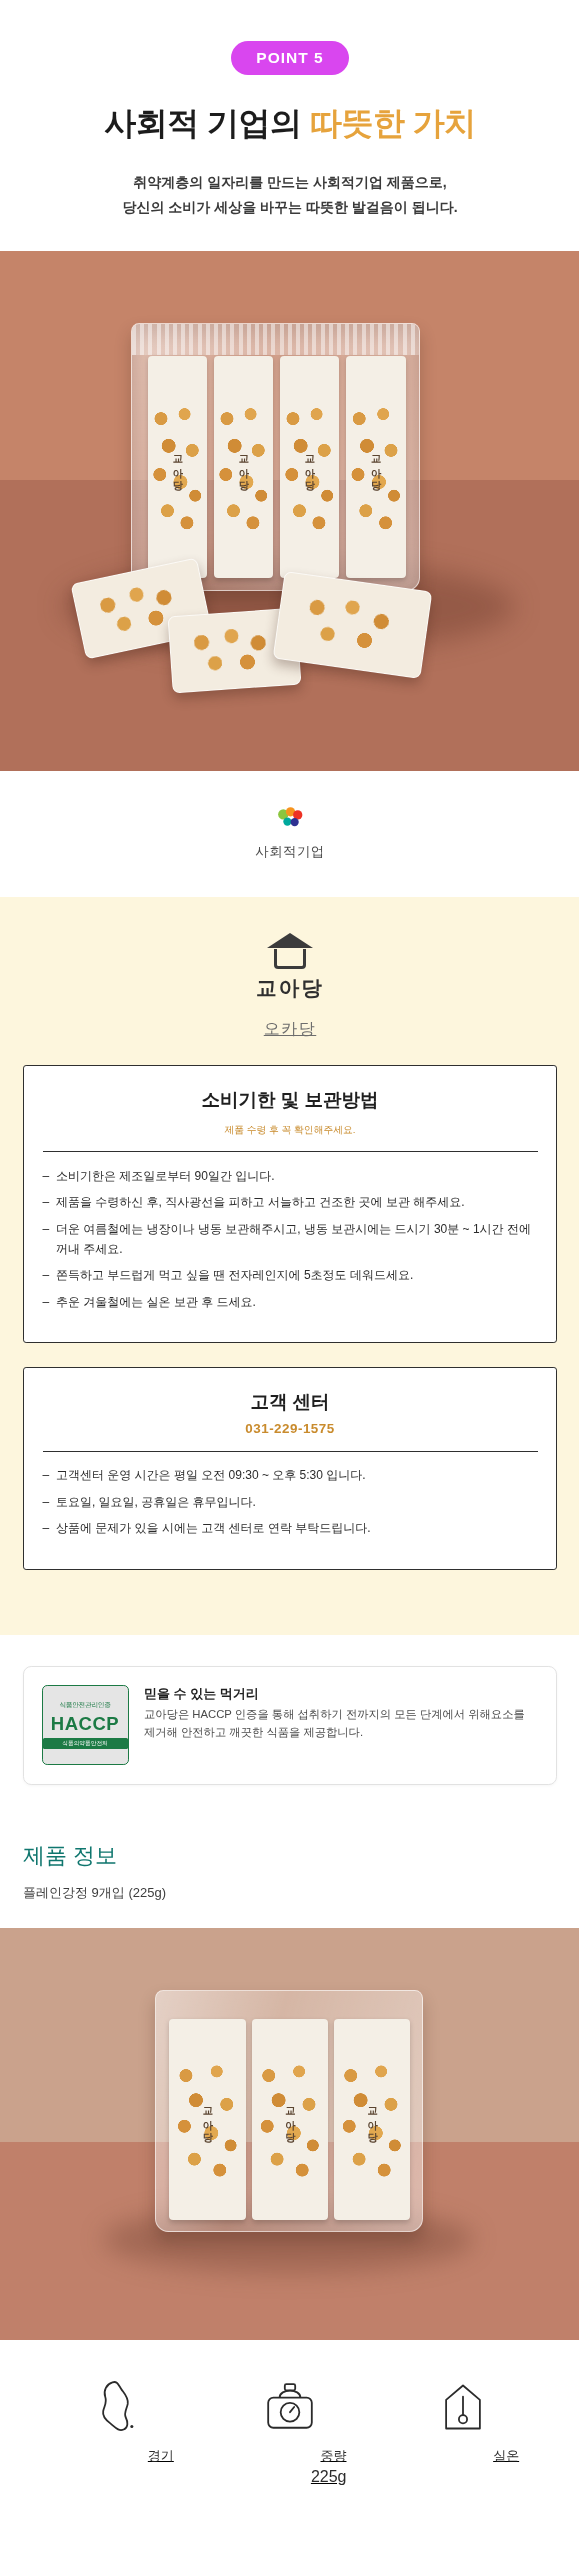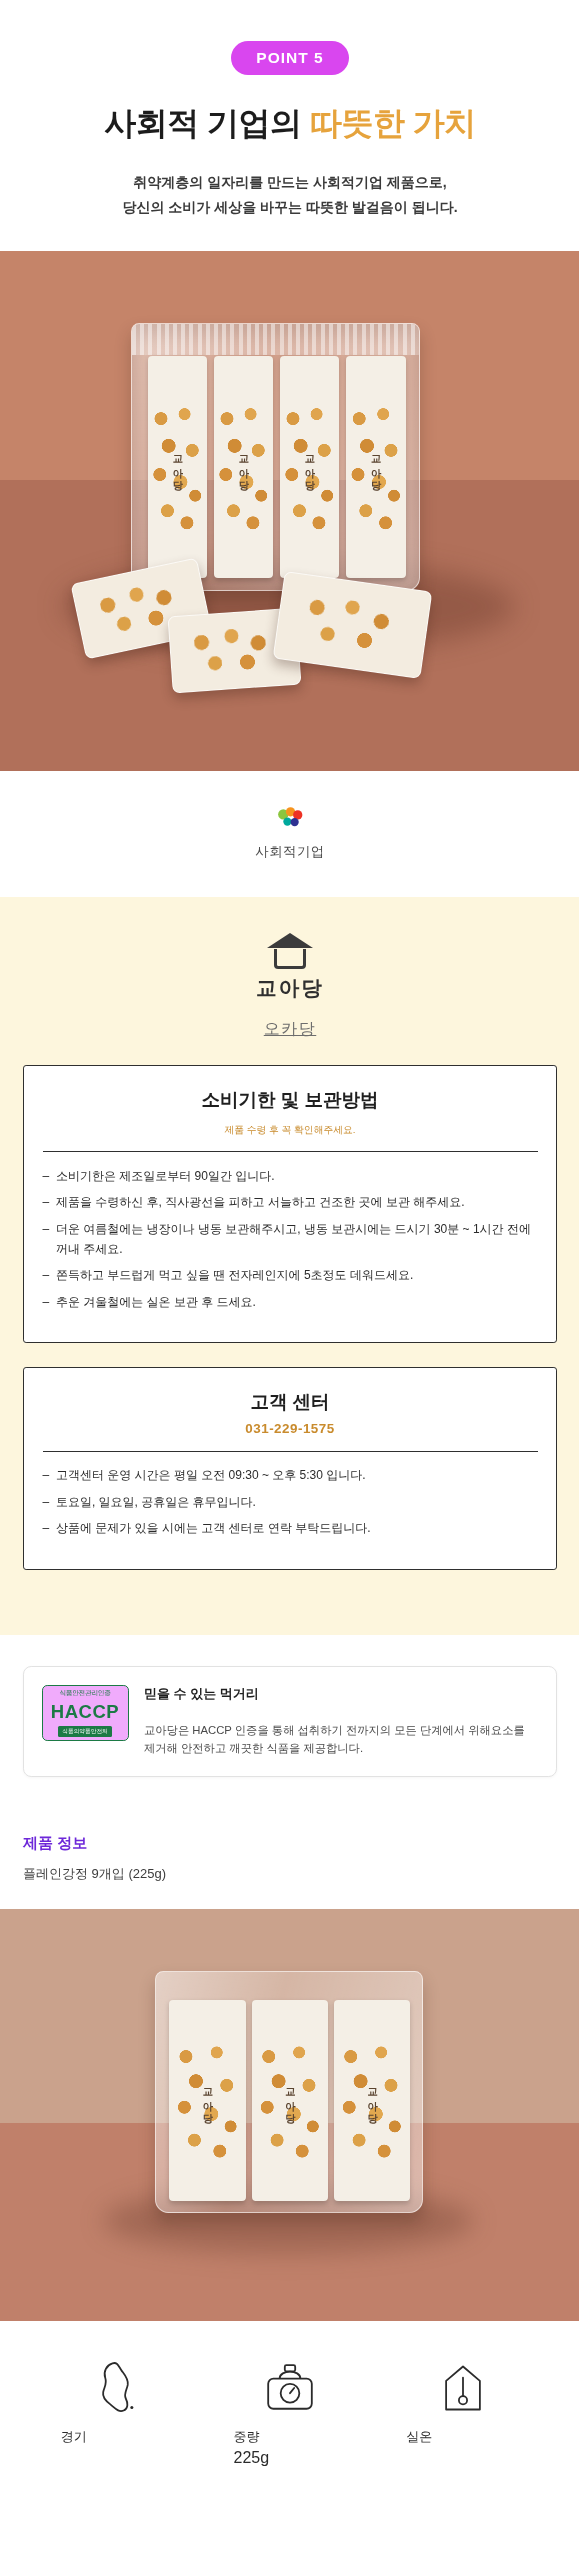--- a/index.html
+++ b/index.html
@@ -212,39 +212,39 @@
     border:0.5px solid #e2e2e2;
     border-radius:8.2px;
     padding:18.5px 17.5px;
     display:flex;
     gap:15.5px;
     align-items:flex-start;
     box-shadow:0 1px 3.1px rgba(0,0,0,.04);
   }
   .haccp-badge {
     flex:0 0 87px;
-    height:56px;
+    height:80px;
     border:1.5px solid #1c7a45;
     border-radius:5.2px;
-    display:flex; flex-direction:column; align-items:center; justify-content:center;
-    text-align:center;
-    background:#f0abfc;
+    display:flex; flex-direction:column; justify-content:center;
+    text-align:center;
+    background:#e5e5e5;
   }
   .haccp-badge .top { font-size:6.7px; color:#1c7a45; letter-spacing:-0.3px; }
   .haccp-badge .main { font-size:18.5px; font-weight:bold; color:#1c7a45; margin:3.1px 0; letter-spacing:0.5px;}
   .haccp-badge .bottom {
     font-size:5.7px; color:#ffffff; background:#1c7a45;
     padding:1.5px 4.1px; border-radius:1.5px;
   }
-  .haccp-text .h-title { font-size:13px; font-weight:bold; color:#1f1f1f; margin-bottom:18px; }
+  .haccp-text .h-title { font-size:13px; font-weight:bold; color:#1f1f1f; margin-bottom:2px; }
   .haccp-text .h-body { font-size:11.3px; line-height:1.6; color:#4a4a4a; }
 
   
   .product-info { padding: 20.6px 23px 26px 23px; background:#ffffff; }
-  .pi-title { font-size:15px; font-weight:bold; color:#6d28d9; }
+  .pi-title { font-size:22px; font-weight:normal; color:#0f766e; }
   .pi-desc { font-size:13px; color:#3c3c3c; margin-top:12.4px; }
 
   
   .hero2 {
     width:580px; height:412px; position:relative; overflow:hidden;
     background:#c9826a;
   }
   .hero2 .wall { position:absolute; left:0; top:0; width:100%; height:52%; background:#caa28c; }
   .hero2 .floor{ position:absolute; left:0; top:52%; width:100%; height:48%; background:#c0806a; }
   .hero2 .shadow { position:absolute; left:103px; top:278px; width:371px; height:67px; background:rgba(90,45,32,.3); filter:blur(12.4px); border-radius:50%; }
@@ -254,21 +254,21 @@
     border:1px solid rgba(255,255,255,.55); border-radius:8.2px 8.2px 13.4px 13.4px;
     overflow:hidden; box-shadow:0 9.3px 15.5px rgba(60,30,20,.25);
   }
   .hero2 .packs { left:13.4px; top:28px; width:241px; height:201px; }
 
   
   .icon-row {
     display:flex; justify-content:space-around; align-items:flex-start;
     padding:36px 31px 62px 31px; background:#ffffff;
   }
-  .icon-item { text-align:left; width:113px; }
+  .icon-item { text-align:right; width:113px;text-decoration:underline; }
   .icon-box { height:62px; display:flex; align-items:center; justify-content:center; }
   .icon-label { font-size:13px; color:#2b2b2b; margin-top:9.3px; font-weight:500;}
   .icon-sub { font-size:16px; color:#2b2b2b; margin-top:3.1px; }
 </style>
 </head>
 <body>
 
 <div class="page">
 
   <div class="header">

